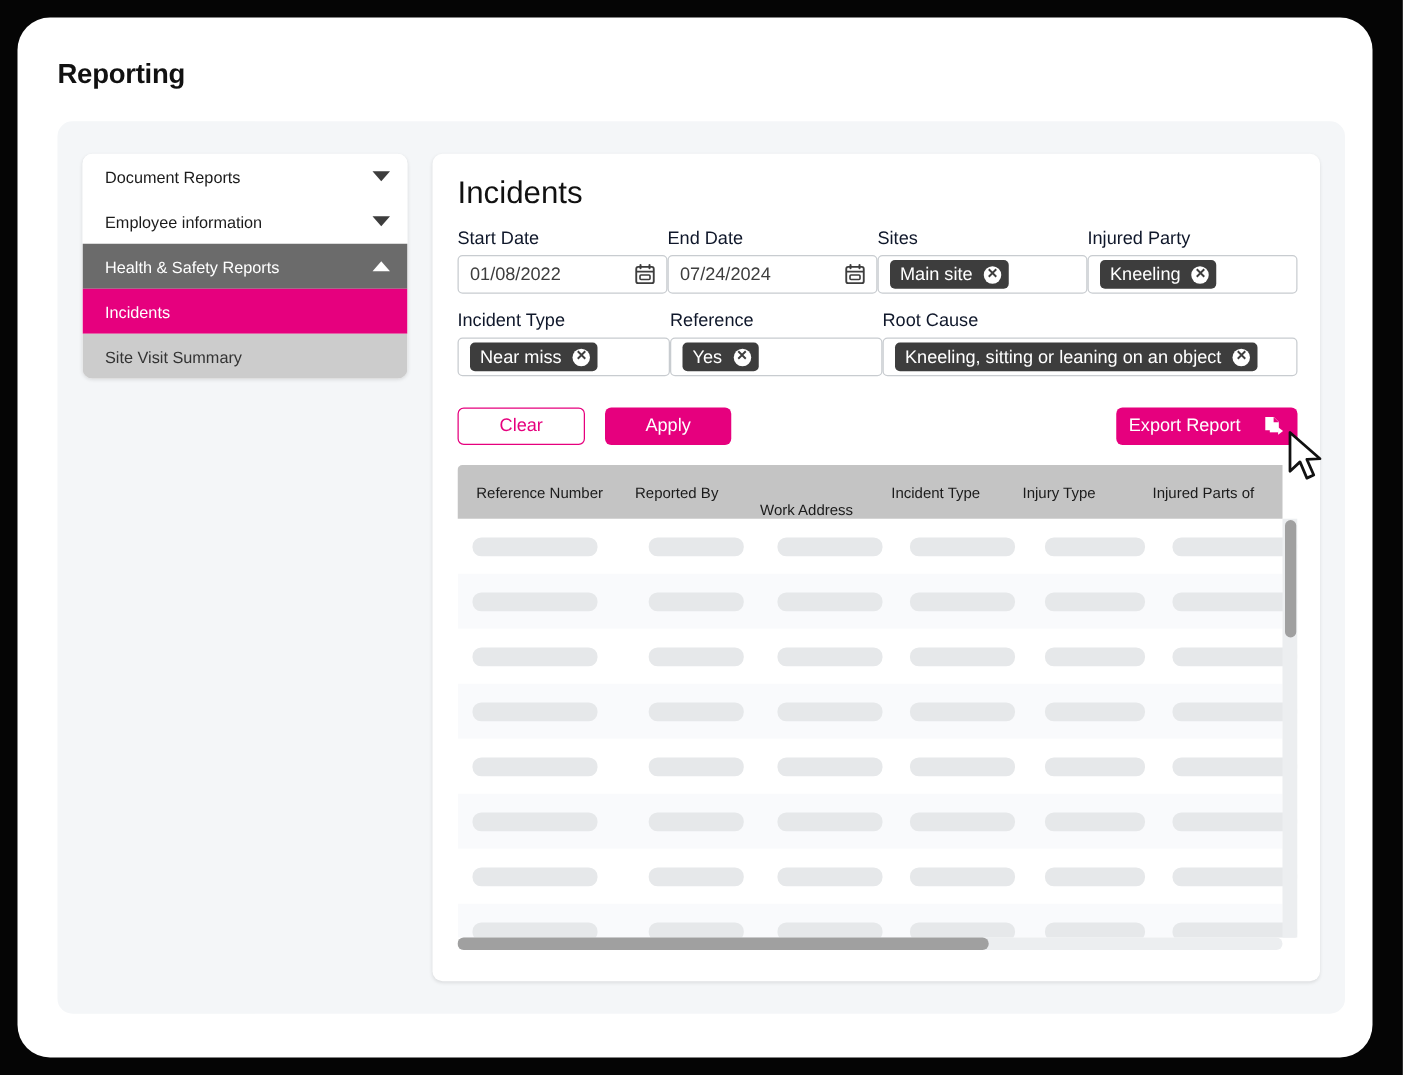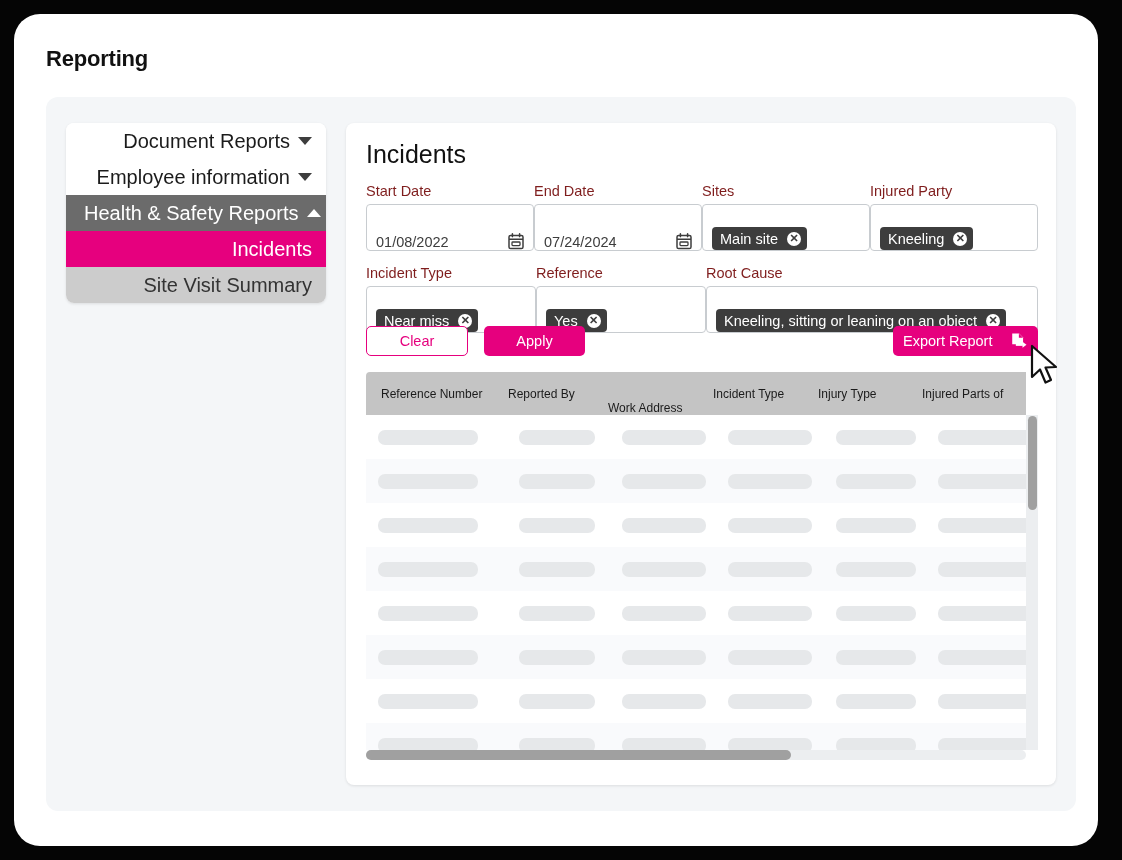--- a/index.html
+++ b/index.html
@@ -54,26 +54,25 @@
     border-radius: 8px;
     overflow: hidden;
     box-shadow: 0 1px 3px rgba(0,0,0,0.10);
   }
 
   .nav-item {
     height: 36px;
     display: flex;
     align-items: center;
     padding: 0 14px 0 18px;
-    font-size: 20px;
+    font-size: 13px;
     color: #1b1b1b;
     cursor: pointer;
     background: #ffffff;
     position: relative;
-    text-align: right;
   }
   .nav-item .nav-label { flex: 1; white-space: nowrap; }
 
   .nav-item.group-open {
     background: #6b6b6b;
     color: #ffffff;
   }
   .nav-item.active {
     background: #e6007e;
     color: #ffffff;
@@ -108,32 +107,32 @@
     font-size: 25px;
     font-weight: 400;
     color: #111111;
   }
 
   
   .filters { position: absolute; left: 20px; top: 60px; width: 672px; }
 
   .field-label {
     font-size: 14.5px;
-    color: #7f1d1d;
+    color: #0f172a;
     margin-bottom: 5px;
     white-space: nowrap;
   }
 
   .input-box {
-    height: 47px;
+    height: 31px;
     border: 1px solid #c8ccd0;
     border-radius: 4px;
     background: #ffffff;
     display: flex;
-    align-items: flex-end;
+    align-items: center;
     padding: 0 9px;
     cursor: pointer;
   }
   .input-box .val {
     font-size: 14.5px;
     color: #3d3d3d;
     flex: 1;
     white-space: nowrap;
   }
 

